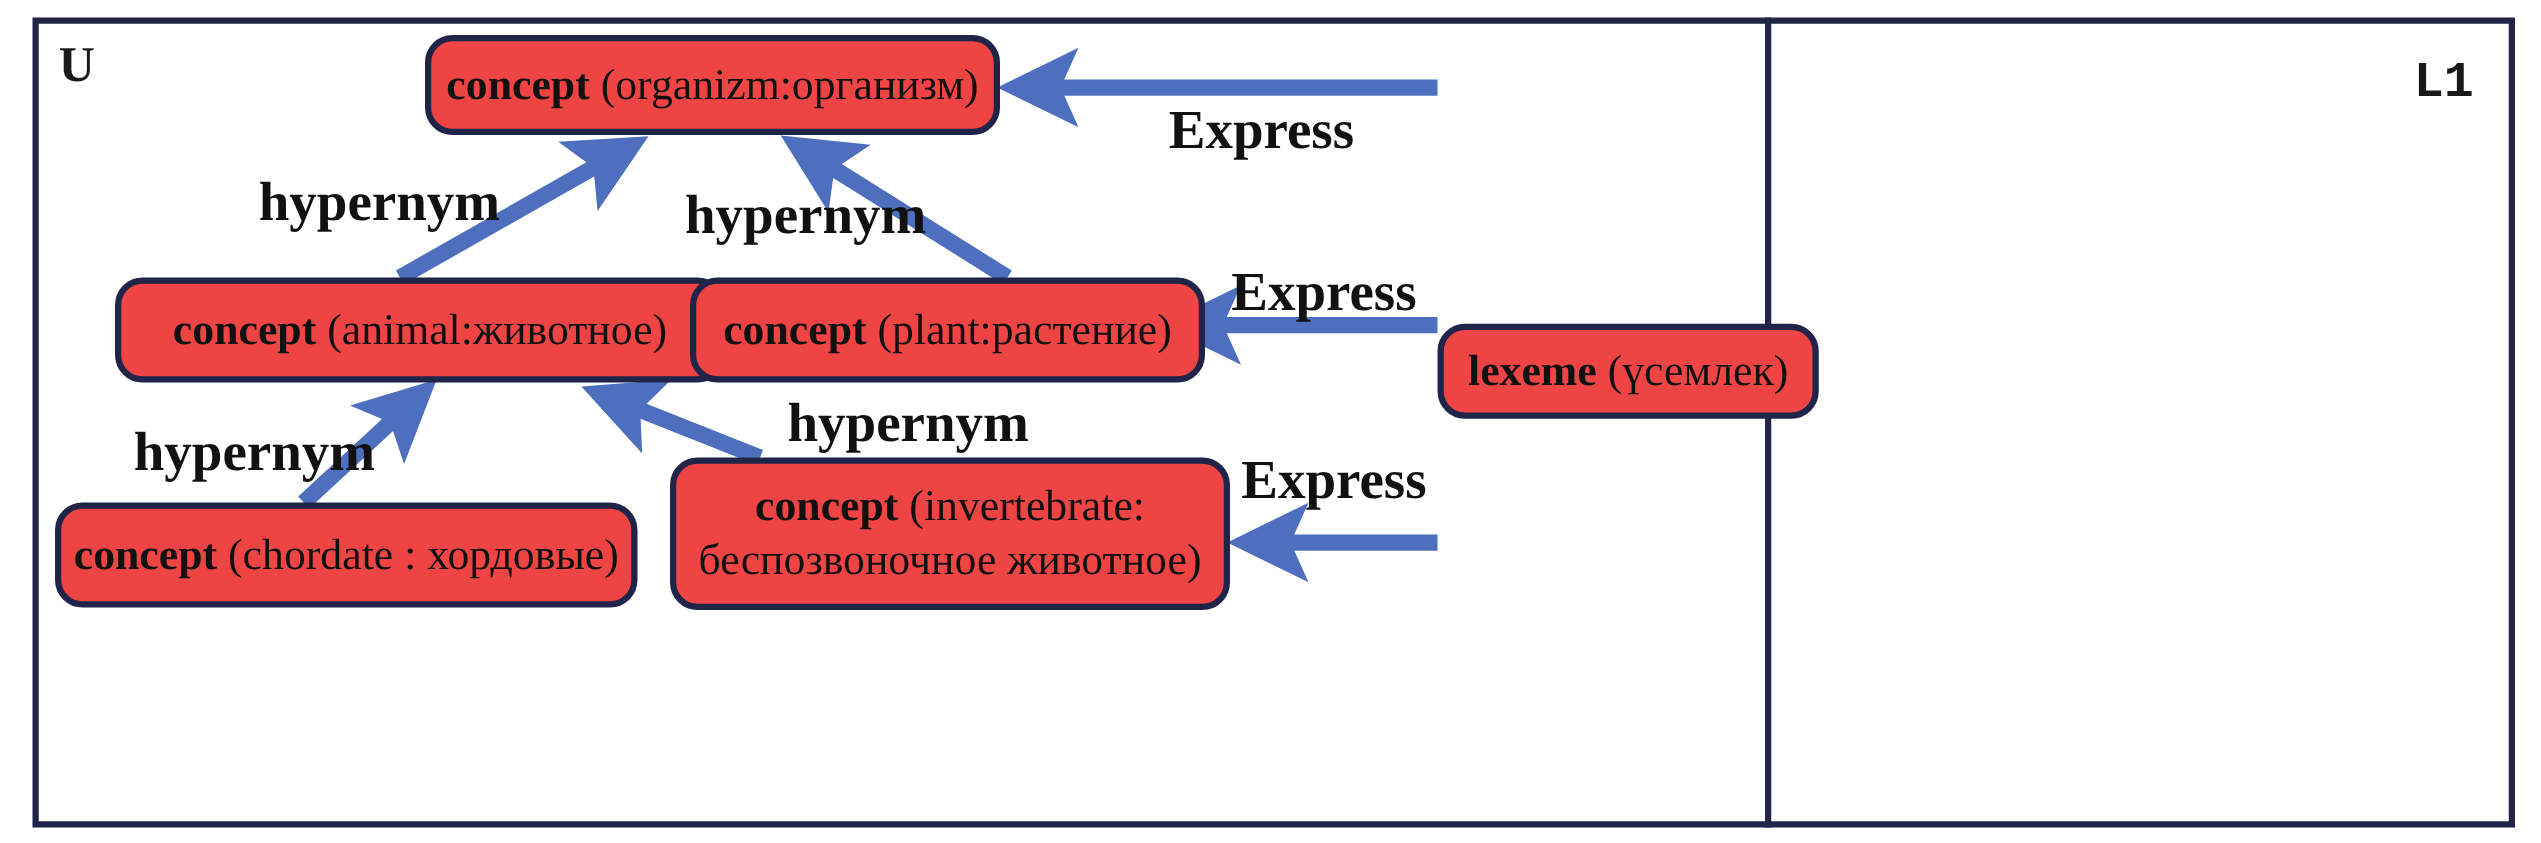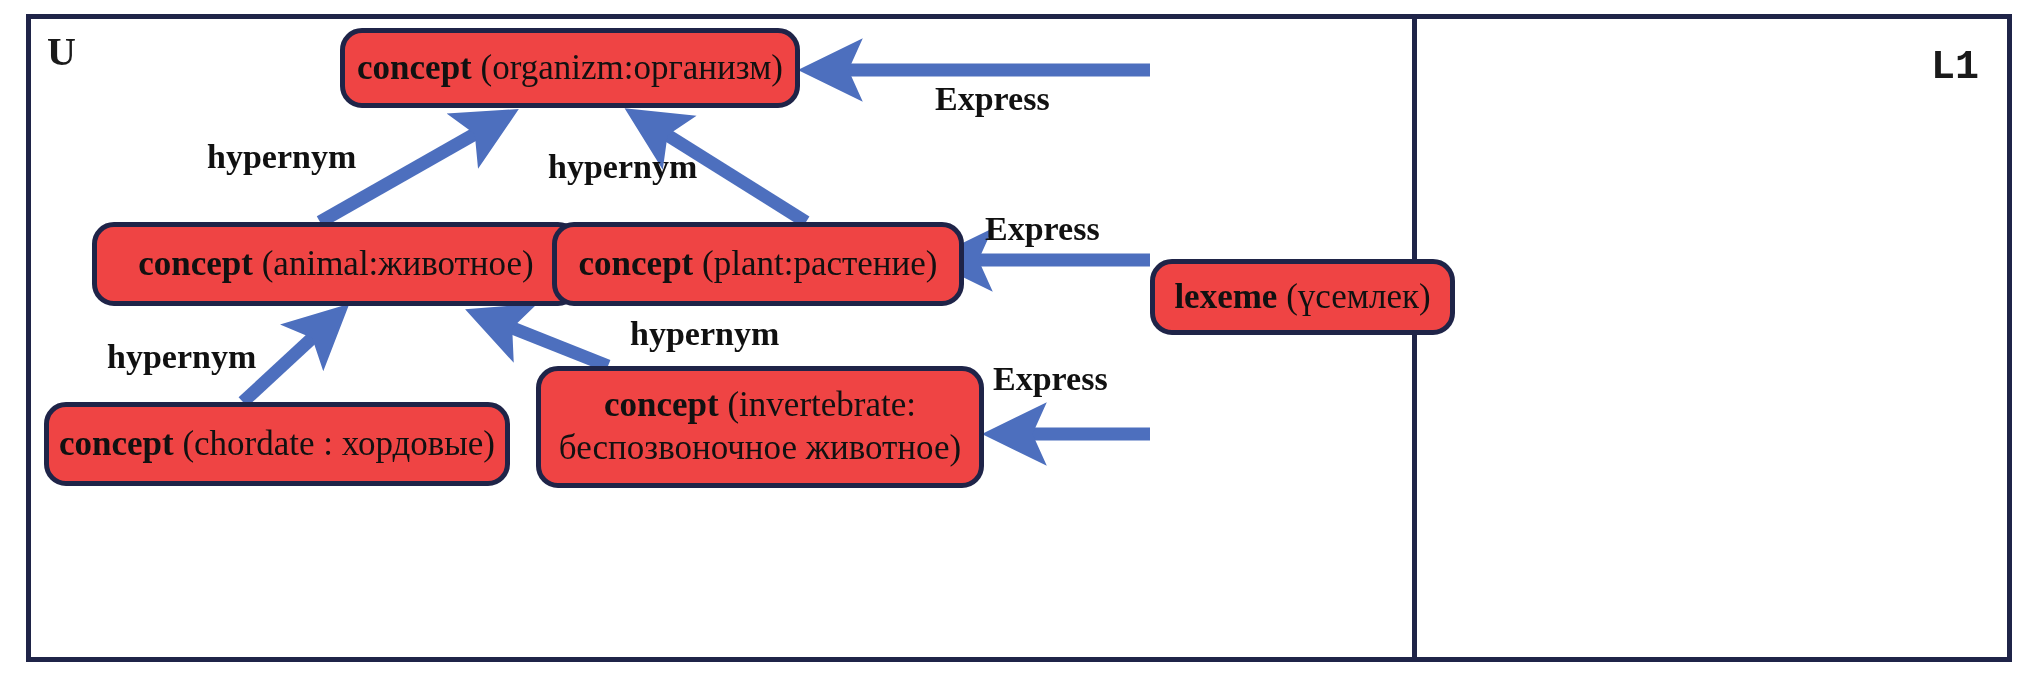--- a/index.html
+++ b/index.html
@@ -78,21 +78,21 @@
   #node-invertebrate { left: 536px;  top: 366px; width: 448px;  height: 122px; }
 
   #node-lex-organizm     { left: 1150px; top: 32px;  width: 305px; height: 76px; }
   #node-lex-usemlek      { left: 1150px; top: 222px; width: 305px; height: 76px; margin-top: 37px; }
   #node-lex-umyrtkasyz   { left: 1150px; top: 366px; width: 385px; height: 122px; }
 
   
   .edge-label {
     position: absolute;
     font-weight: bold;
-    font-size: 34px;
+    font-size: 44px;
     color: #111111;
     white-space: nowrap;
     z-index: 6;
     line-height: 1;
   }
   #el-hyp-1 { left: 207px; top: 140px; }
   #el-hyp-2 { left: 548px; top: 150px; }
   #el-hyp-3 { left: 107px; top: 340px; }
   #el-hyp-4 { left: 630px; top: 317px; }
   #el-exp-1 { left: 935px; top: 82px;  }

